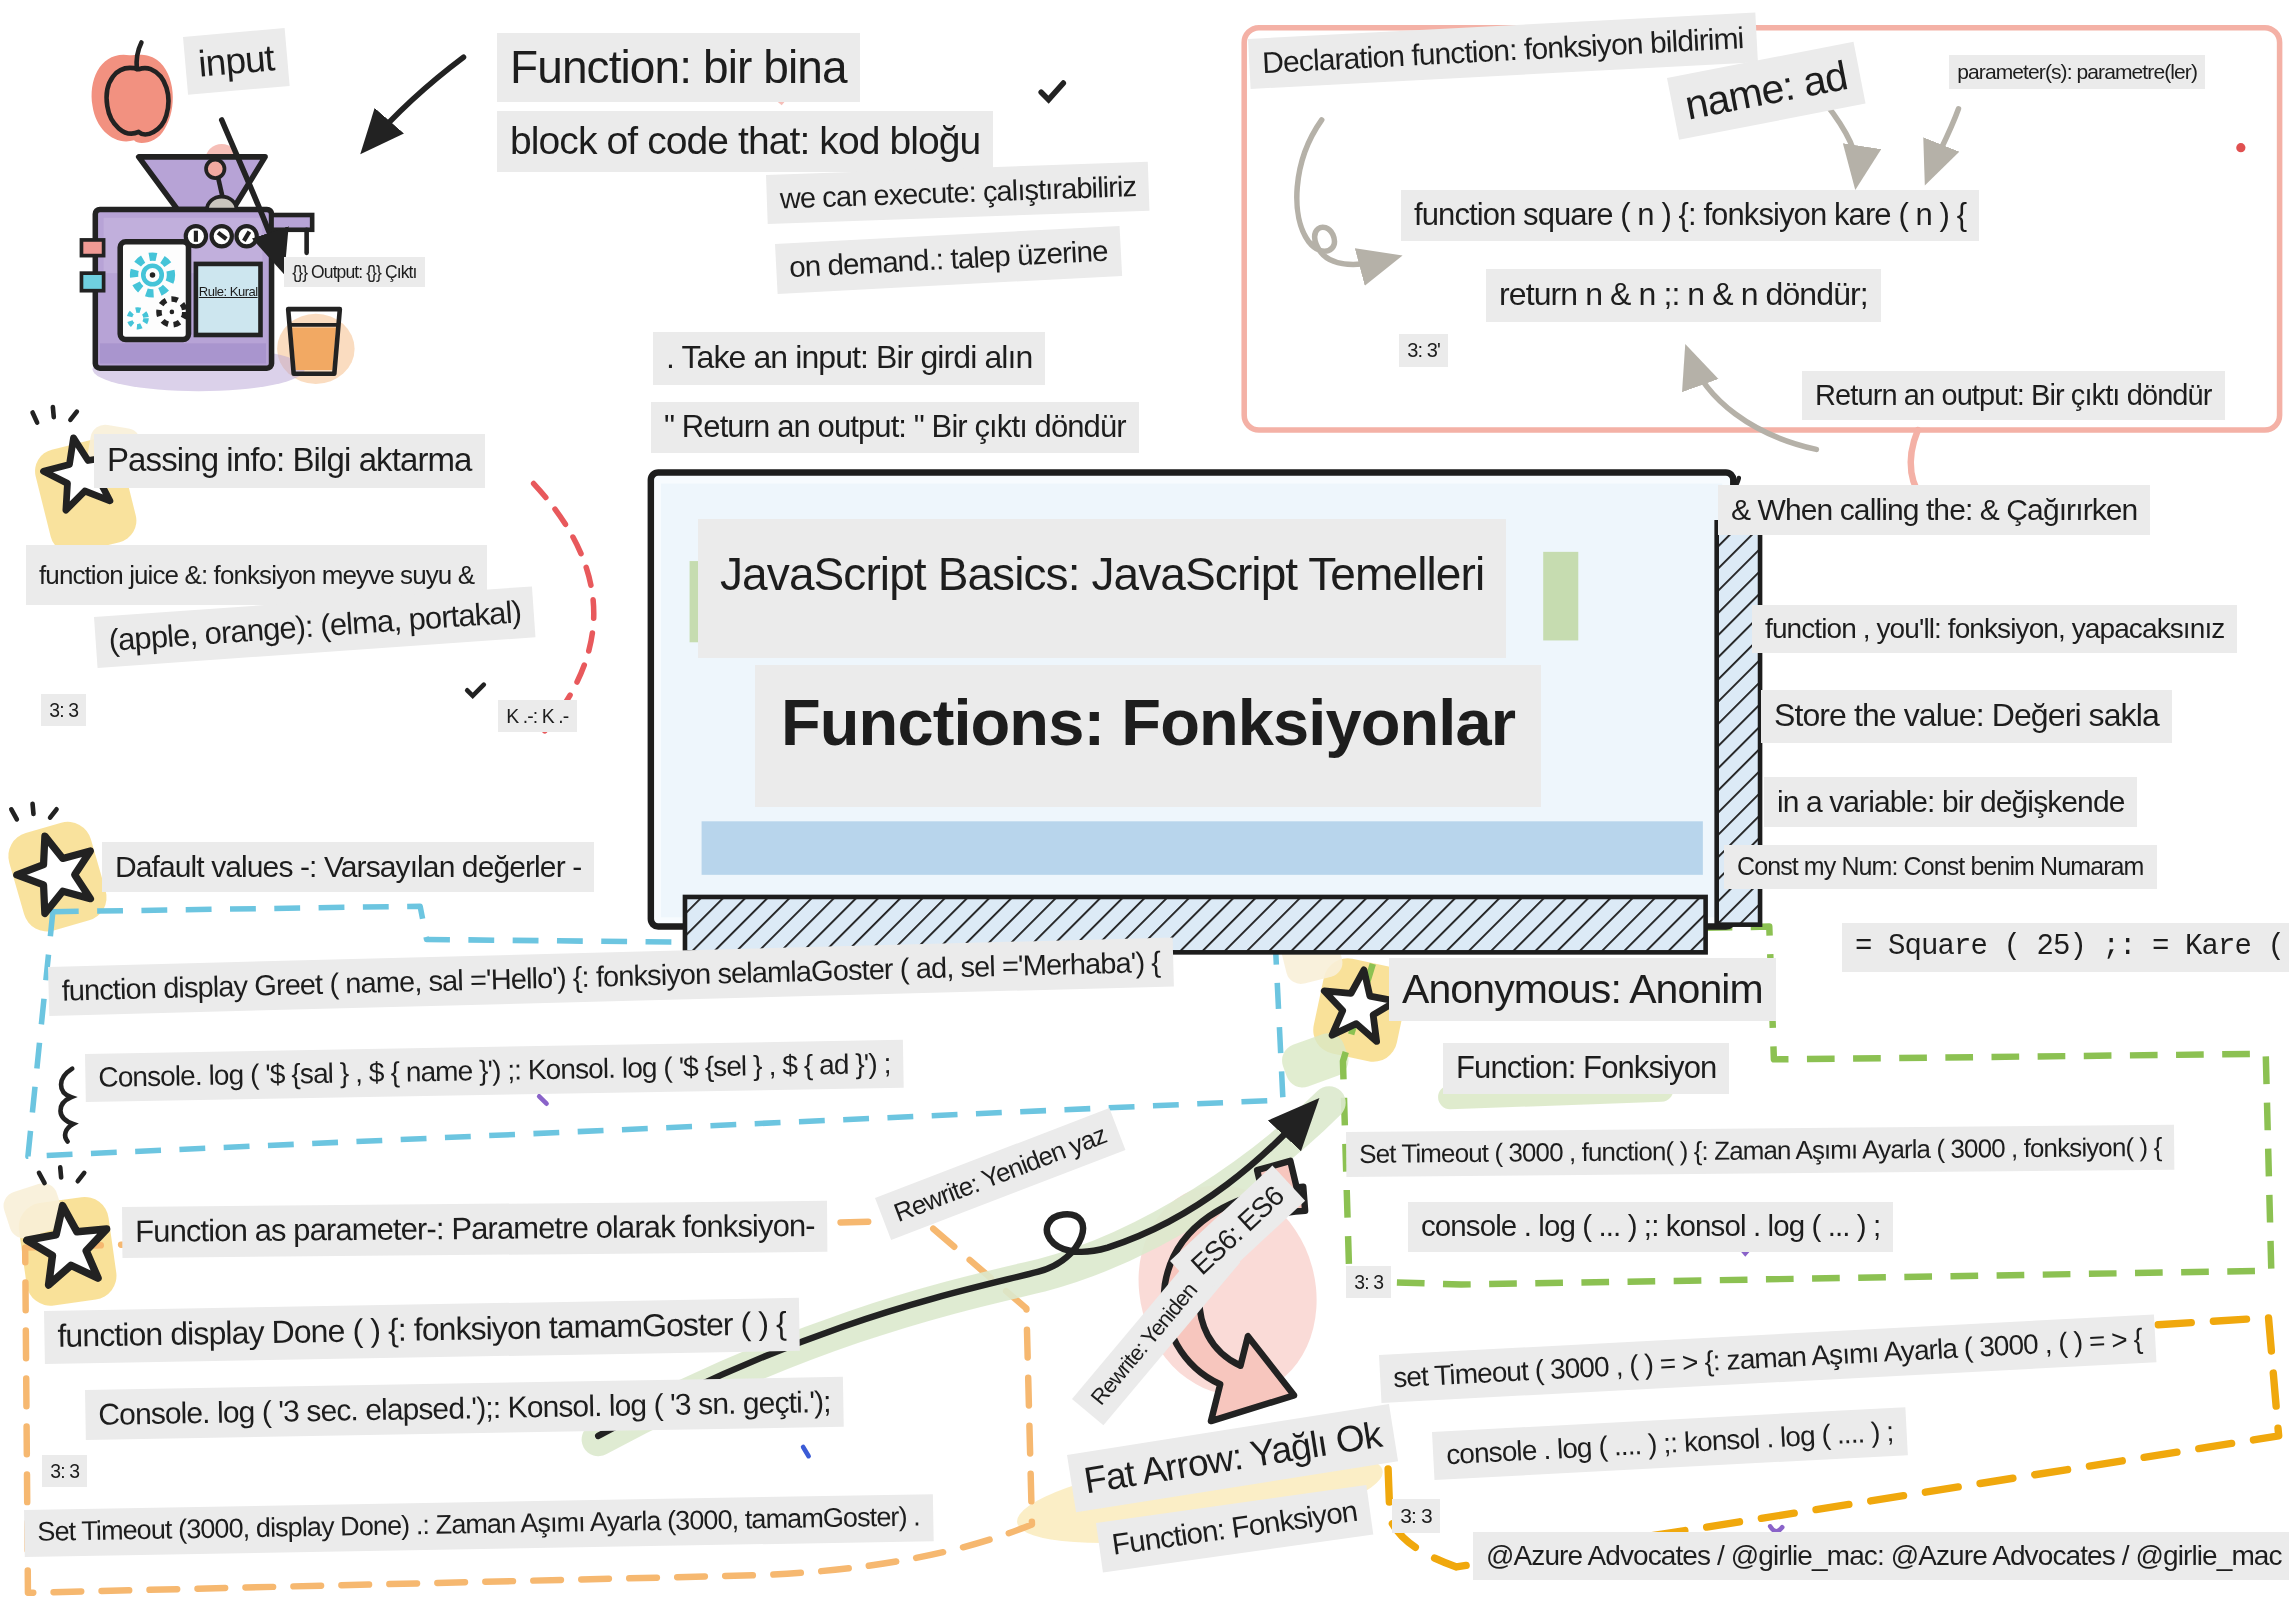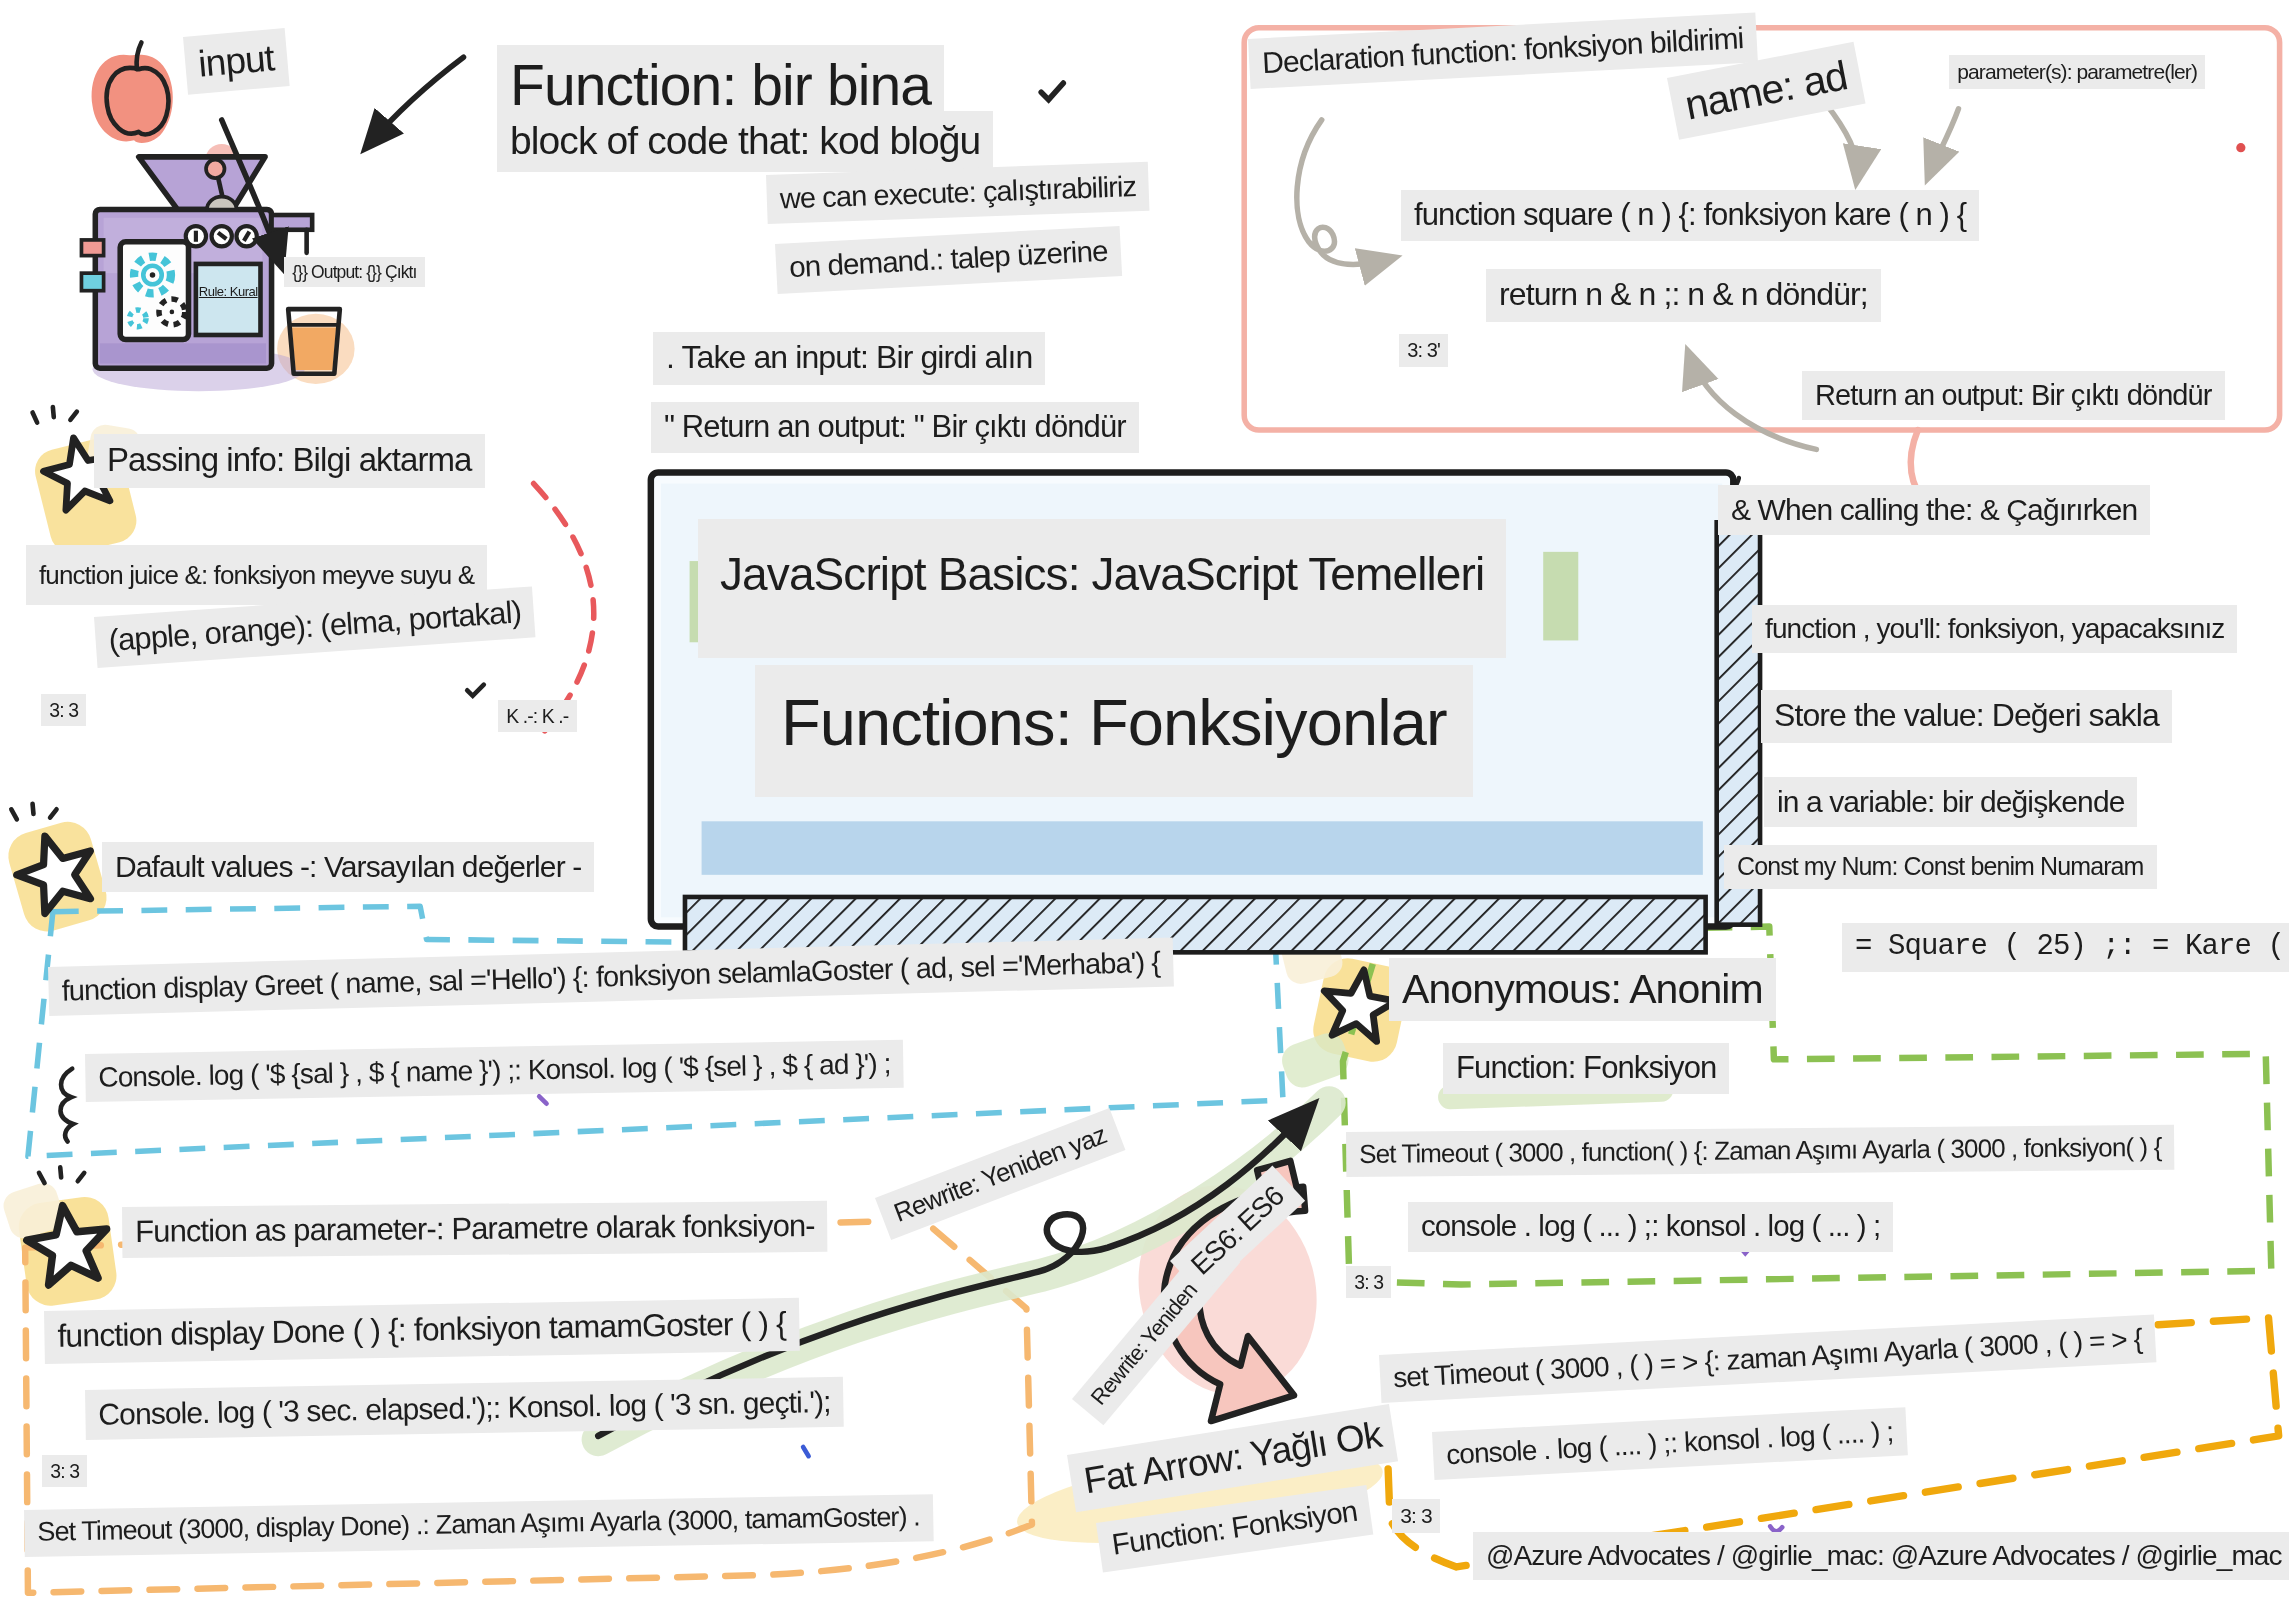--- a/index.html
+++ b/index.html
@@ -170,21 +170,21 @@
 
   <g fill="#fff" stroke="#222" stroke-width="8" stroke-linejoin="round">
     <use href="#starp" transform="translate(88,515) rotate(-12) scale(0.92)"></use>
     <use href="#starp" transform="translate(62,948) rotate(-18) scale(0.98)"></use>
     <use href="#starp" transform="translate(74,1352) rotate(-8) scale(1.02)"></use>
     <use href="#starp" transform="translate(1472,1092) rotate(8) scale(0.92)"></use>
   </g>
 </svg>
 
 <div class="lbl" style="left:183px;top:37px;font-size:37px;transform:rotate(-5deg);">input</div>
-<div class="lbl" style="left:497px;top:33px;font-size:57px;margin-top:12px;">Function: bir bina</div>
+<div class="lbl" style="left:497px;top:33px;font-size:46px;">Function: bir bina</div>
 <div class="lbl" style="left:497px;top:111px;font-size:39px;">block of code that: kod bloğu</div>
 <div class="lbl" style="left:766px;top:175px;font-size:29px;transform:rotate(-2deg);">we can execute: çalıştırabiliriz</div>
 <div class="lbl" style="left:775px;top:244px;font-size:29.5px;transform:rotate(-3deg);">on demand.: talep üzerine</div>
 <div class="lbl sm" style="left:284px;top:257px;font-size:17.5px;">{}} Output: {}} Çıktı</div>
 <div class="lbl nobg" style="left:197px;top:282px;font-size:13px;padding:1.8px;letter-spacing:-0.5px;">Rule: Kural</div>
 <div class="lbl" style="left:653px;top:332px;font-size:32px;">. Take an input: Bir girdi alın</div>
 <div class="lbl" style="left:651px;top:402px;font-size:31px;">" Return an output: " Bir çıktı döndür</div>
 
 <div class="lbl" style="left:1248px;top:39px;font-size:30px;transform:rotate(-3deg);">Declaration function: fonksiyon bildirimi</div>
 <div class="lbl" style="left:1667px;top:78px;font-size:41px;transform:rotate(-11deg);">name: ad</div>
@@ -201,21 +201,21 @@
 <div class="lbl" style="left:1724px;top:845px;font-size:25px;">Const my Num: Const benim Numaram</div>
 <div class="lbl" style="left:1842px;top:923px;font-size:29px;font-family:Liberation Mono, monospace;">= Square ( 25) ;: = Kare ( 25) ;</div>
 
 <div class="lbl" style="left:94px;top:434px;font-size:33px;">Passing info: Bilgi aktarma</div>
 <div class="lbl" style="left:26px;top:545px;font-size:26px;padding:14.8px 13px;">function juice &amp;: fonksiyon meyve suyu &amp;</div>
 <div class="lbl" style="left:94px;top:617px;font-size:31px;transform:rotate(-4deg);">(apple, orange): (elma, portakal)</div>
 <div class="lbl sm" style="left:41px;top:694px;font-size:19.4px;">3: 3</div>
 <div class="lbl sm" style="left:498px;top:700px;font-size:19.4px;">K .-: K .-</div>
 
 <div class="lbl" style="left:698px;top:519px;font-size:46px;padding:28px 22px 57px;">JavaScript Basics: JavaScript Temelleri</div>
-<div class="lbl" style="left:755px;top:665px;font-size:65px;padding:20px 26px 35px;">Functions: Fonksiyonlar</div>
+<div class="lbl" style="left:755px;top:665px;font-size:65px;padding:20px 26px 45px;font-weight:bold;">Functions: Fonksiyonlar</div>
 
 <div class="lbl" style="left:102px;top:842px;font-size:30px;">Dafault values -: Varsayılan değerler -</div>
 <div class="lbl" style="left:48px;top:967px;font-size:29px;transform:rotate(-1.5deg);">function display Greet ( name, sal ='Hello') {: fonksiyon selamlaGoster ( ad, sel ='Merhaba') {</div>
 <div class="lbl" style="left:85px;top:1054px;font-size:28px;transform:rotate(-1deg);">Console. log ( '$ {sal } , $ { name }') ;: Konsol. log ( '$ {sel } , $ { ad }') ;</div>
 
 <div class="lbl" style="left:122px;top:1207px;font-size:31px;transform:rotate(-0.5deg);">Function as parameter-: Parametre olarak fonksiyon-</div>
 <div class="lbl" style="left:44px;top:1311px;font-size:32px;transform:rotate(-1deg);">function display Done ( ) {: fonksiyon tamamGoster ( ) {</div>
 <div class="lbl" style="left:85px;top:1390px;font-size:30px;transform:rotate(-1deg);">Console. log ( '3 sec. elapsed.');: Konsol. log ( '3 sn. geçti.');</div>
 <div class="lbl sm" style="left:42px;top:1455px;font-size:19.4px;">3: 3</div>
 <div class="lbl" style="left:24px;top:1510px;font-size:27px;transform:rotate(-1deg);">Set Timeout (3000, display Done) .: Zaman Aşımı Ayarla (3000, tamamGoster) .</div>

